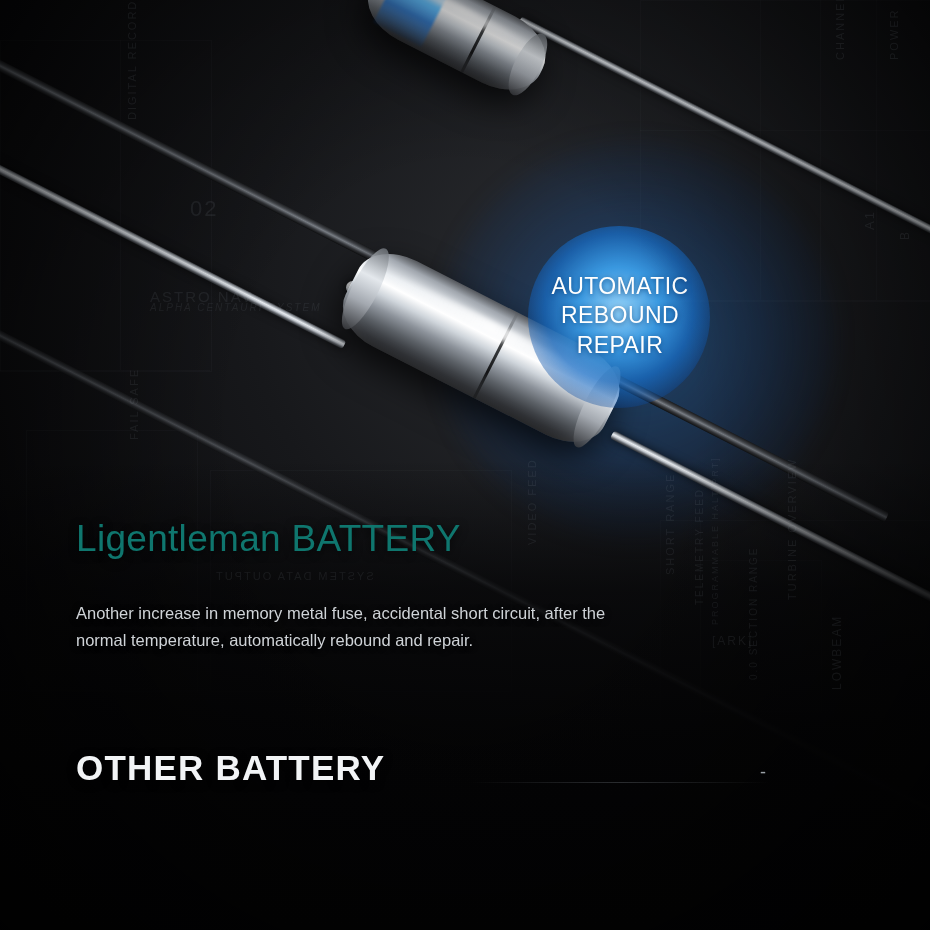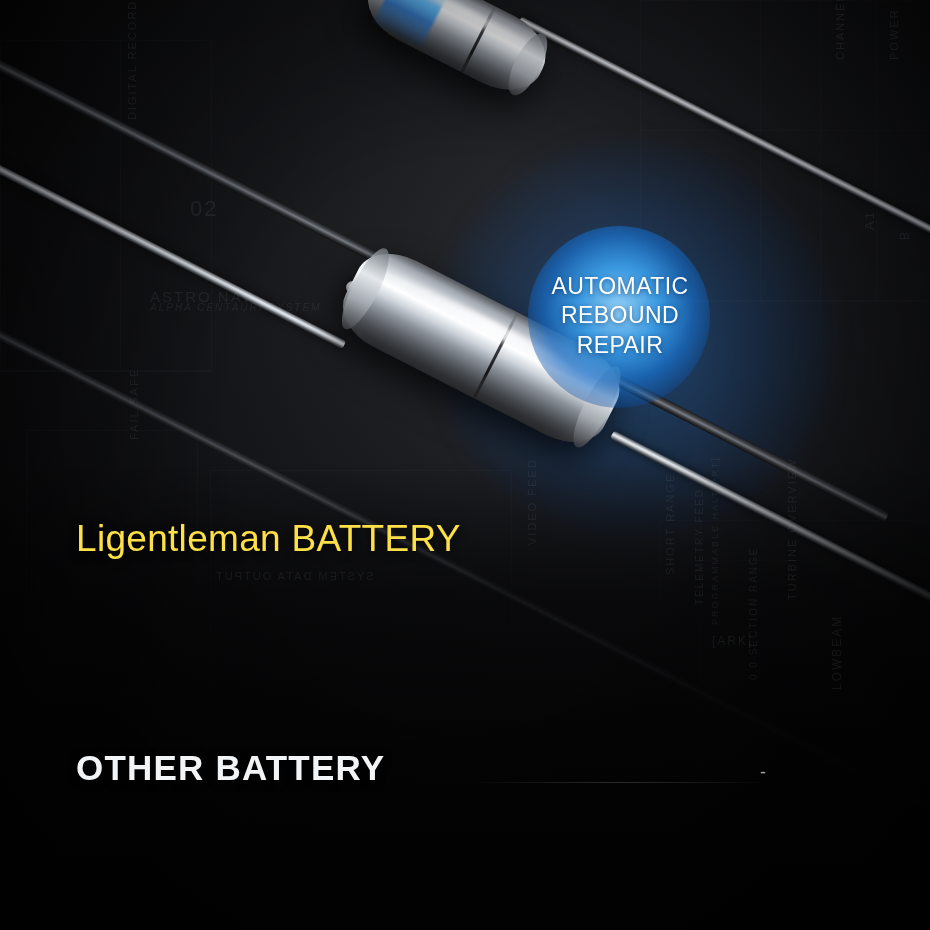--- a/index.html
+++ b/index.html
@@ -175,21 +175,21 @@
     color: #ffffff;
     font-size: 23px;
     line-height: 1.28;
     letter-spacing: 0.4px;
     text-shadow: 0 1px 5px rgba(0,40,90,0.65);
   }
 
   
   .headline {
     position: absolute;
-    color: #fde047;
+    color: #0f766e;
     font-size: 37px;
     font-weight: 400;
     letter-spacing: 0.3px;
     text-shadow: 0 2px 10px rgba(0,0,0,0.8);
   }
   .headline2 {
     position: absolute;
     color: #f2f4f6;
     font-size: 35px;
     font-weight: 400;
@@ -295,18 +295,19 @@
     <div class="tech-label rot" style="left:830px; top:690px; font-size:12px;">LOWBEAM</div>
     <div class="tech-label rot" style="left:834px; top:60px;">CHANNEL</div>
     <div class="tech-label rot" style="left:888px; top:60px;">POWER</div>
     <div class="tech-label rot" style="left:862px; top:230px; font-size:13px;">A1</div>
     <div class="tech-label rot" style="left:898px; top:240px; font-size:12px;">B</div>
     <div class="tech-label rot" style="left:694px; top:605px; font-size:10px;">TELEMETRY FEED</div>
     <div class="tech-label rot" style="left:710px; top:625px; font-size:9px;">PROGRAMMABLE HALT[PRT]</div>
   </div>
 
   <div class="headline" style="left:76px; top:518px;">Ligentleman BATTERY</div>
+  <div class="body-text" style="left:76px; top:600px; width:560px;">Another increase in memory metal fuse, accidental short circuit, after the normal temperature, automatically rebound and repair.</div>
 
   <div class="headline2" style="left:76px; top:748px;font-weight:bold;">OTHER  BATTERY</div>
   <div class="hair-line" style="left:470px; top:782px; width:300px;"></div>
   <div class="dash" style="left:760px; top:762px;">-</div>
 
 </div>
 
 </body></html>

